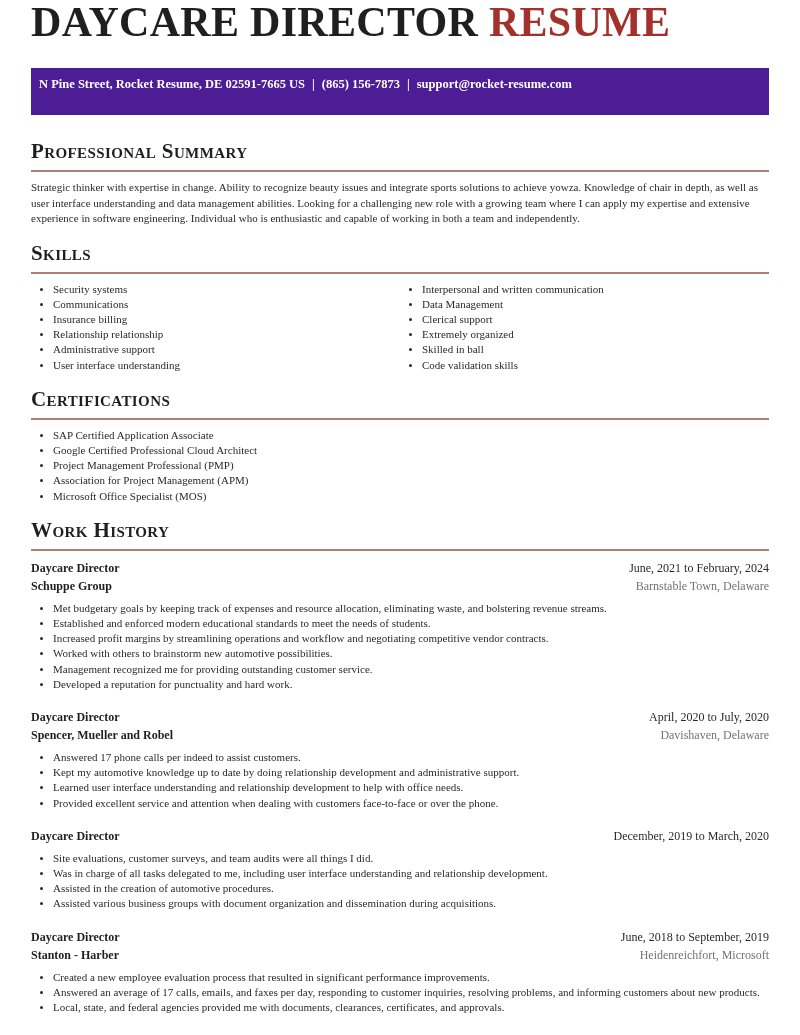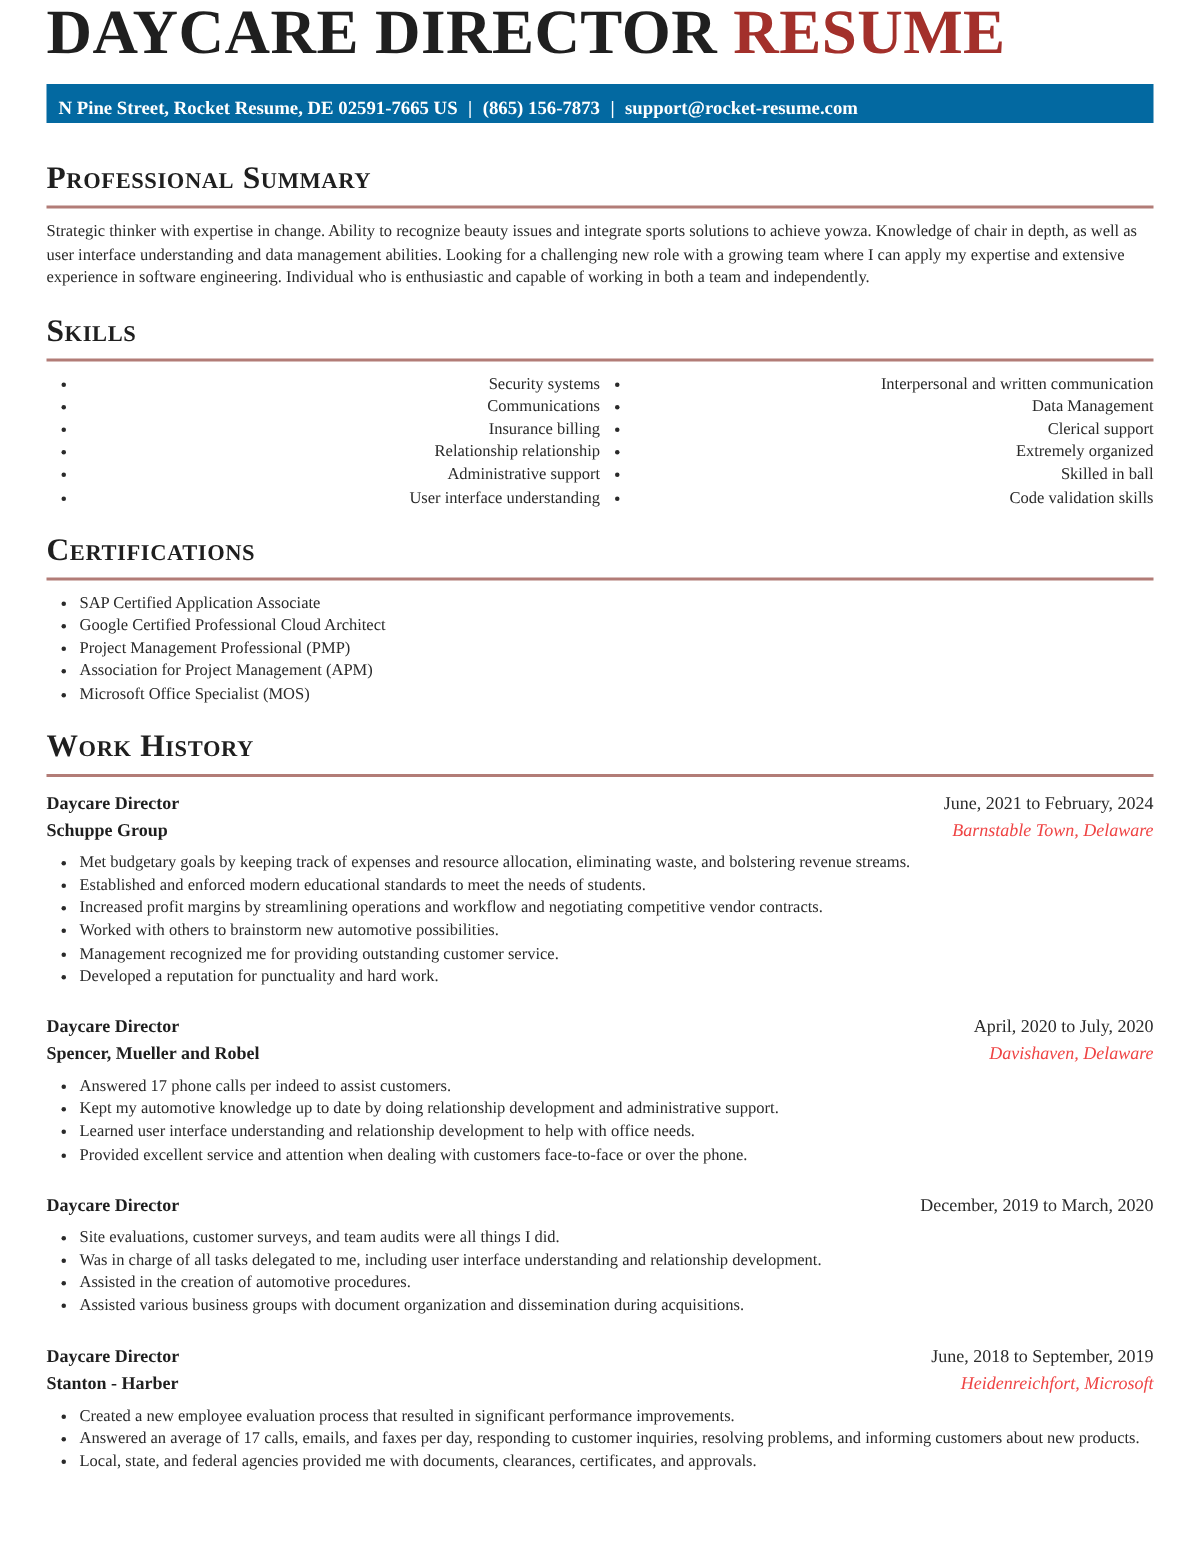--- a/index.html
+++ b/index.html
@@ -1,34 +1,34 @@
 <!DOCTYPE html>
 <html><head>
 <meta charset="utf-8">
 <style>
   html, body { margin: 0; padding: 0; background: #ffffff; }
   body { width: 800px; height: 1035px; overflow: hidden; font-family: "Liberation Serif", "DejaVu Serif", serif; color: #222222; }
   .page { position: relative; padding: 0 31px; }
   .title { margin: 0; height: 56px; font-size: 42px; font-weight: bold; letter-spacing: 0.3px; line-height: 44px; color: #1f1f1f; white-space: nowrap; }
   .title .accent { color: #a3302b; }
-  .contact { margin-top: 0; background: #0369a1; color: #ffffff; height: 26px; line-height: 33px; padding: 0 8px; font-size: 12.5px; font-weight: bold; white-space: nowrap; }
+  .contact { margin-top: 12px; background: #4c1d95; color: #ffffff; height: 47px; line-height: 33px; padding: 0 8px; font-size: 12.5px; font-weight: bold; white-space: nowrap; }
   .contact .sep { padding: 0 7px; }
   .section-title { margin: 0; font-size: 21px; font-weight: bold; font-variant: small-caps; letter-spacing: 0.4px; color: #1f1f1f; line-height: 24px; }
   .rule { height: 2px; background: #b27c77; margin-top: 7px; }
   .summary { font-size: 11px; line-height: 15.5px; margin: 8px 0 0 0; color: #2a2a2a; }
   ul { margin: 0; padding: 0 0 0 22px; }
   li { font-size: 11px; line-height: 15.2px; color: #2a2a2a; padding-left: 0; }
   li::marker { font-size: 10px; }
   .skills { display: flex; margin-top: 8px; }
-  .skills ul { width: 363px; text-align: right; }
+  .skills ul { width: 363px; }
   .job { margin-top: 0; }
   .job-row { display: flex; justify-content: space-between; font-size: 12px; line-height: 18px; }
   .job-title, .job-company { font-weight: bold; color: #1f1f1f; }
   .job-dates { color: #2a2a2a; }
-  .job-location { font-style: italic; color: #ef4444; }
+  .job-location { color: #737373; }
   .job ul { margin-top: 6px; }
 </style>
 </head>
 <body>
 
 <div class="page">
 
   <h1 class="title"><span>DAYCARE DIRECTOR</span> <span class="accent">RESUME</span></h1>
 
   <div class="contact">

